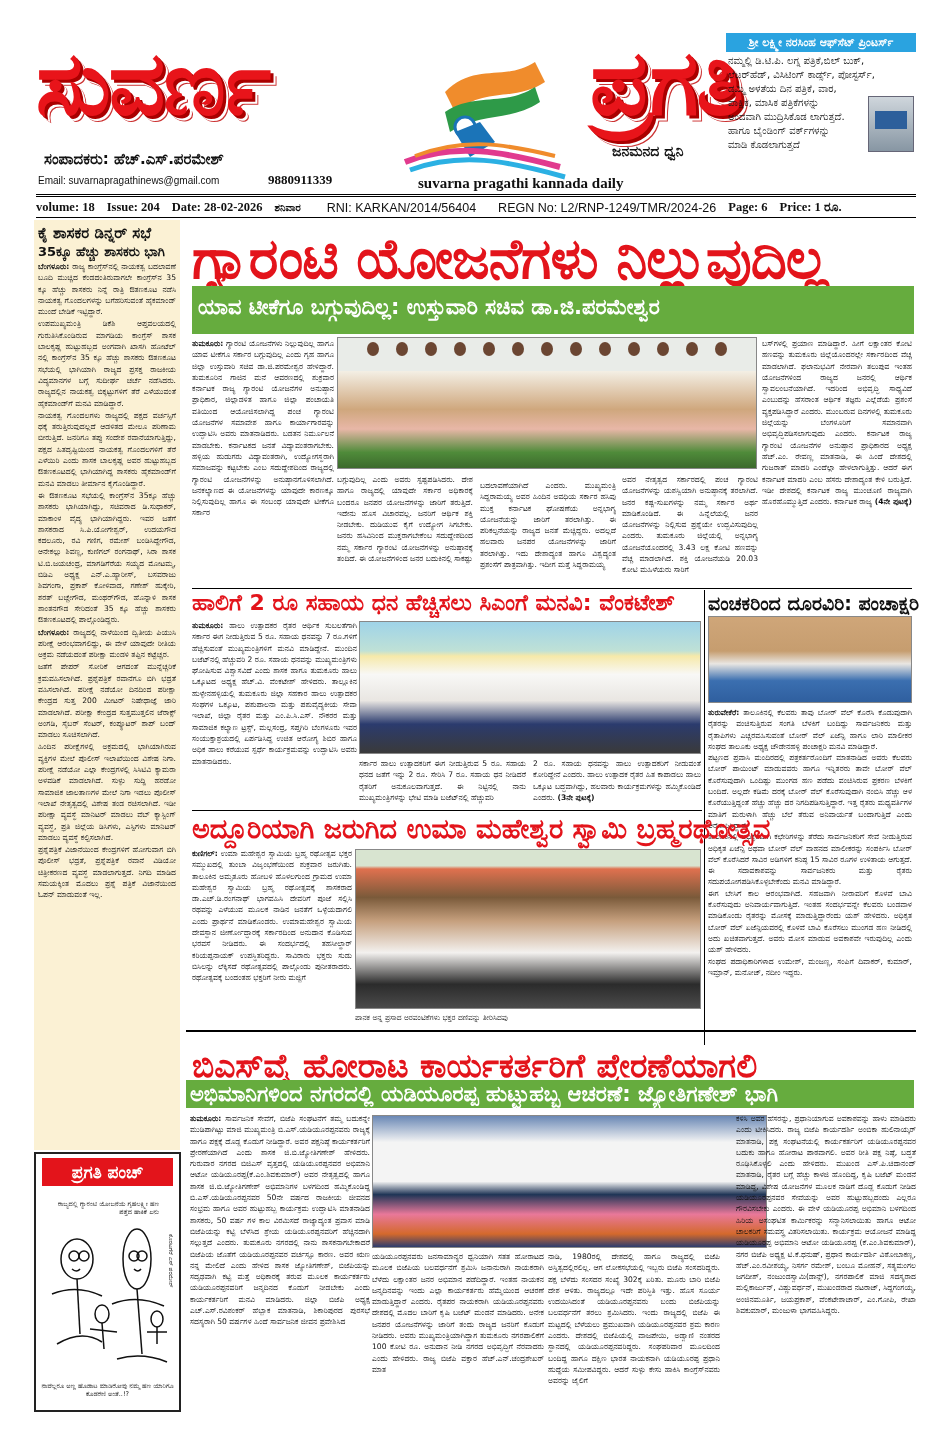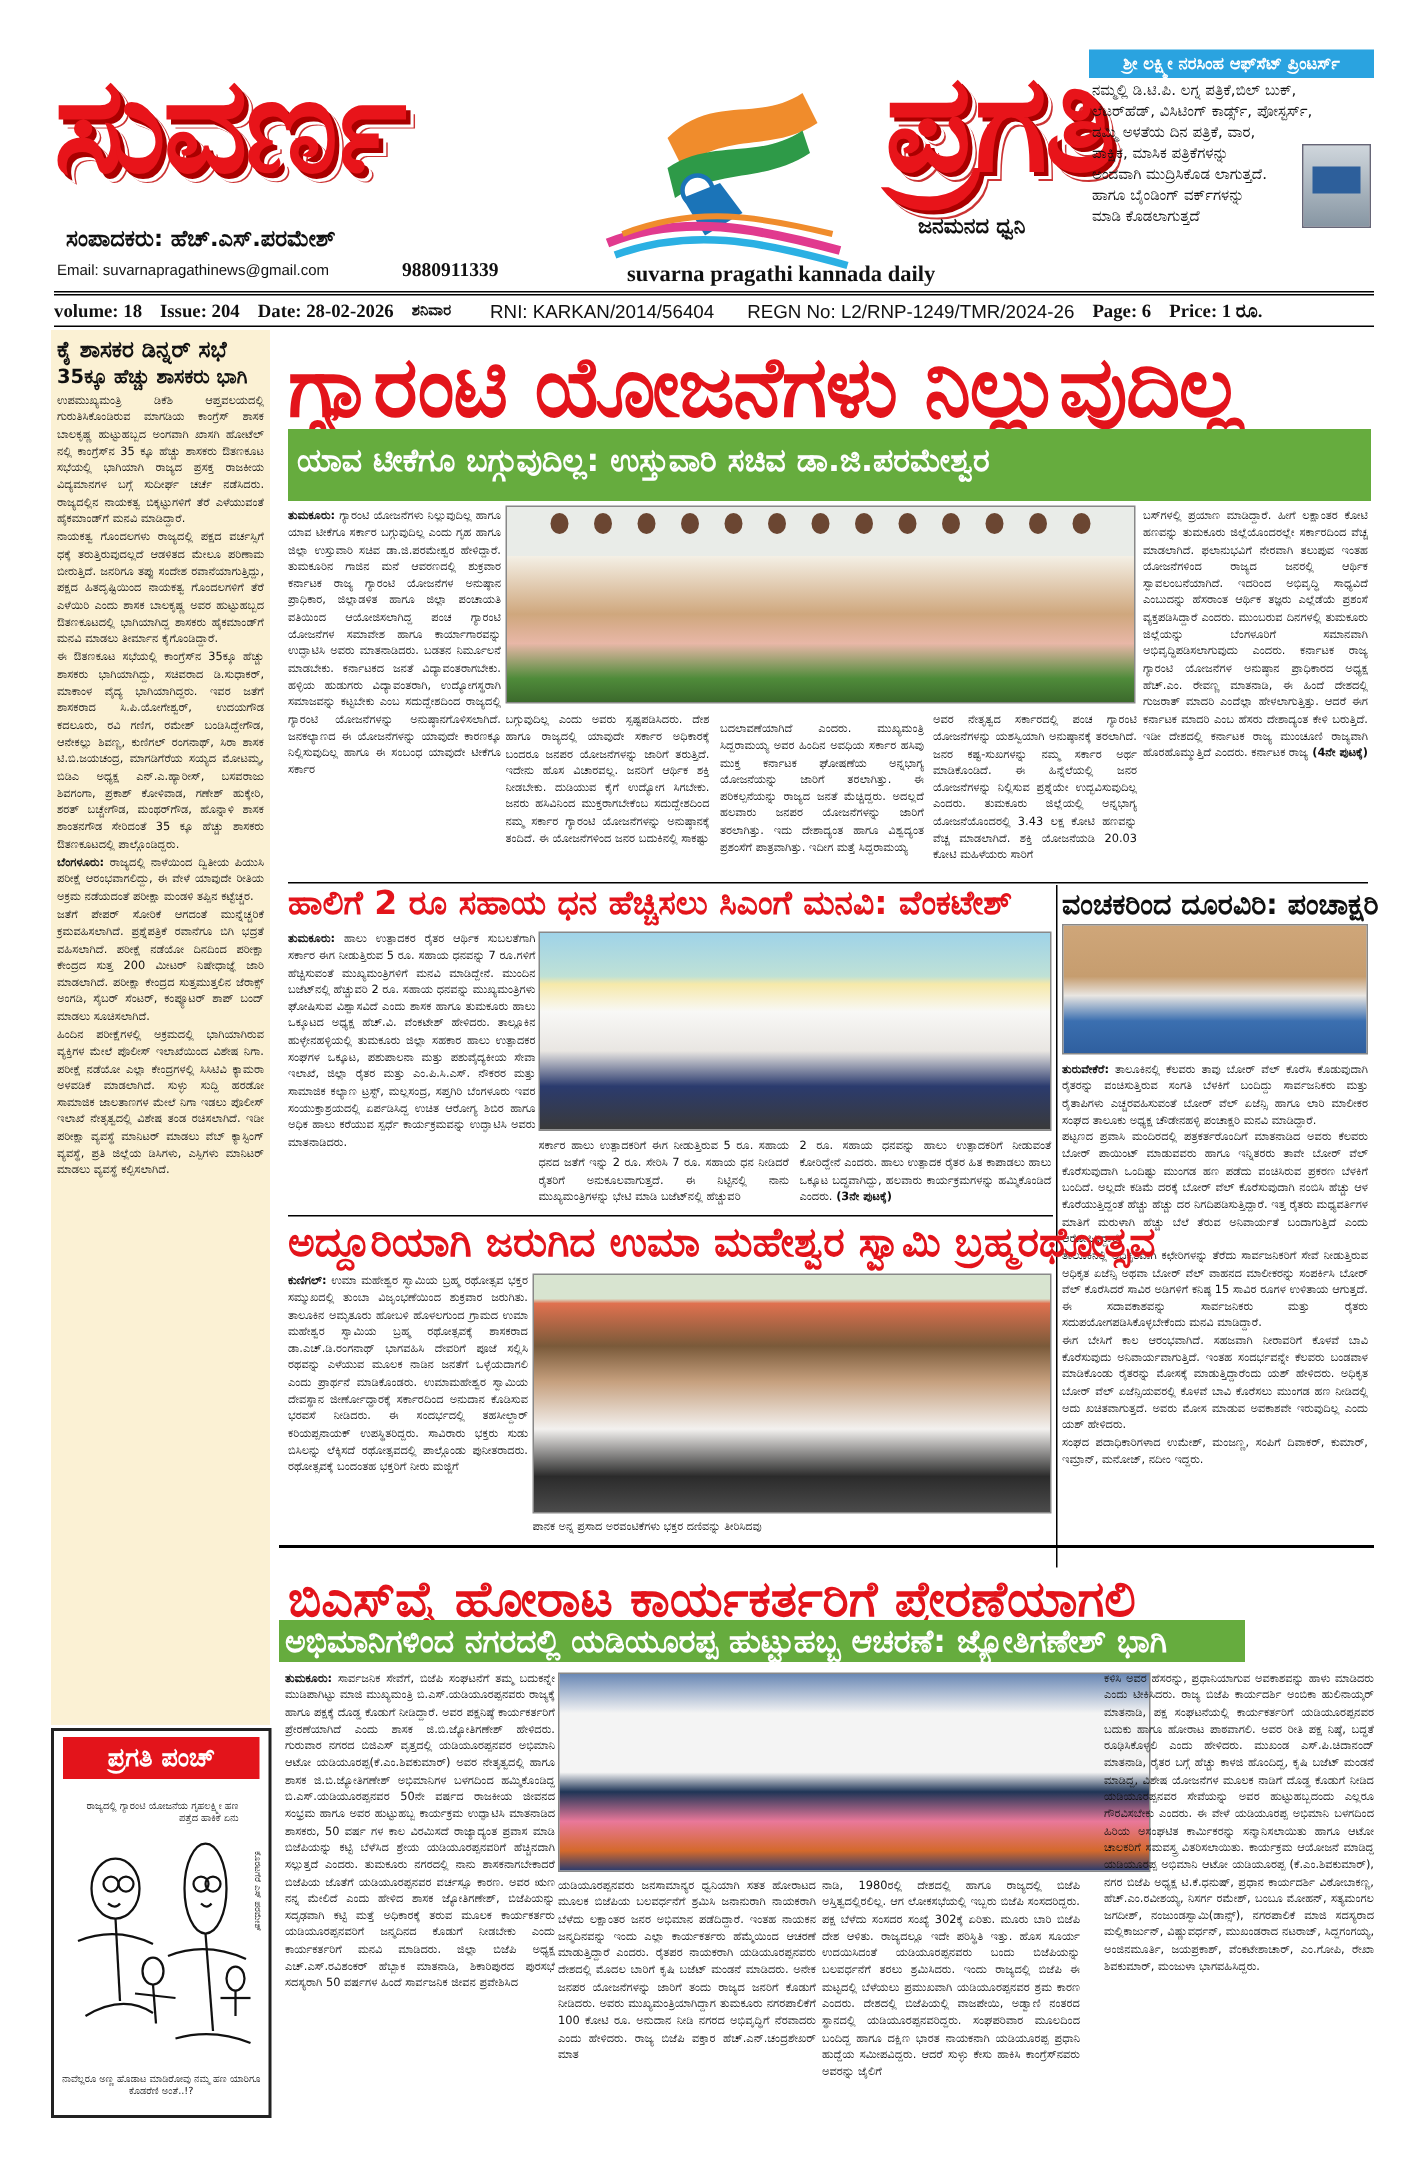--- a/index.html
+++ b/index.html
@@ -65,21 +65,21 @@
 #h-panch{left:708px;top:592px;font-size:19px;font-weight:bold;white-space:nowrap}
 #s3photo{left:708px;top:616px;width:204px;height:87px;background:linear-gradient(180deg,#cfa679 0,#c69d6f 40%,#e9e6e2 55%,#3b6fb0 75%,#2f5f9f 100%)}
 #s3c1{left:708px;top:707px;width:204px;height:318px}
 
 #h-uma{left:192px;top:813px;font-size:27px;font-weight:bold;color:#e3141b;white-space:nowrap}
 #s4c1{left:192px;top:848px;width:160px;height:184px}
 #s4photo{left:355px;top:849px;width:346px;height:160px;background:linear-gradient(180deg,#d8e4d0 0,#d8e4d0 10%,#e0714f 12%,#7a5a3a 30%,#c6a07e 45%,#f3f1ef 65%,#2b2b2b 85%,#4b4b4b 100%)}
 #s4cap{left:355px;top:1013px;font-size:7.5px;white-space:nowrap}
 
 #h-bsy{left:192px;top:1045px;font-size:33px;font-weight:bold;color:#e3141b;white-space:nowrap;line-height:42px}
-#h-bsy-sub{left:186px;top:1080px;width:644px;height:28px;font-size:21px;line-height:28px;padding-left:4px}
+#h-bsy-sub{left:186px;top:1080px;width:728px;height:28px;font-size:21px;line-height:28px;padding-left:4px}
 #s5c1{left:190px;top:1113px;width:180px;height:300px}
 #s5photo{left:372px;top:1115px;width:395px;height:133px;background:linear-gradient(180deg,#6a88b5 0,#f4f4f4 20%,#f4f4f4 50%,#1f3556 60%,#e9789a 75%,#d4692c 90%,#2c3c6e 100%)}
 #s5c2{left:372px;top:1251px;width:172px;height:160px}
 #s5c3{left:548px;top:1251px;width:172px;height:160px}
 #s5c4{left:736px;top:1113px;width:180px;height:300px}
 .face{position:absolute;border-radius:50%;background:#6b4632}
 </style>
 </head>
 <body>
 
@@ -125,26 +125,28 @@
   <span style="font-size:10px;font-family:'DejaVu Sans',sans-serif">ಶನಿವಾರ</span>
   <span class="sans" style="margin-left:14px">RNI: KARKAN/2014/56404</span>
   <span class="sans" style="margin-left:10px">REGN No: L2/RNP-1249/TMR/2024-26</span>
   <span>Page: 6</span>
   <span>Price: 1 ರೂ.</span>
 </div>
 
 <div class="abs body" id="leftcol">
   <div class="lh1">ಕೈ ಶಾಸಕರ ಡಿನ್ನರ್ ಸಭೆ</div>
   <div class="lh2">35ಕ್ಕೂ ಹೆಚ್ಚು ಶಾಸಕರು ಭಾಗಿ</div>
+  <p><span class="dateline">ಬೆಂಗಳೂರು:</span> <span>ರಾಜ್ಯ ಕಾಂಗ್ರೆಸ್‌ನಲ್ಲಿ ನಾಯಕತ್ವ ಬದಲಾವಣೆ ಬೂದಿ ಮುಚ್ಚಿದ ಕೆಂಡದಂತಿರುವಾಗಲೇ ಕಾಂಗ್ರೆಸ್‌ನ 35 ಕ್ಕೂ ಹೆಚ್ಚು ಶಾಸಕರು ನಿನ್ನೆ ರಾತ್ರಿ ಔತಣಕೂಟ ನಡೆಸಿ ನಾಯಕತ್ವ ಗೊಂದಲಗಳನ್ನು ಬಗೆಹರಿಸುವಂತೆ ಹೈಕಮಾಂಡ್ ಮುಂದೆ ಬೇಡಿಕೆ ಇಟ್ಟಿದ್ದಾರೆ.</span></p>
   <p>ಉಪಮುಖ್ಯಮಂತ್ರಿ ಡಿಕೆಶಿ ಆಪ್ತವಲಯದಲ್ಲಿ ಗುರುತಿಸಿಕೊಂಡಿರುವ ಮಾಗಡಿಯ ಕಾಂಗ್ರೆಸ್ ಶಾಸಕ ಬಾಲಕೃಷ್ಣ ಹುಟ್ಟುಹಬ್ಬದ ಅಂಗವಾಗಿ ಖಾಸಗಿ ಹೋಟೆಲ್ ನಲ್ಲಿ ಕಾಂಗ್ರೆಸ್‌ನ 35 ಕ್ಕೂ ಹೆಚ್ಚು ಶಾಸಕರು ಔತಣಕೂಟ ಸಭೆಯಲ್ಲಿ ಭಾಗಿಯಾಗಿ ರಾಜ್ಯದ ಪ್ರಸಕ್ತ ರಾಜಕೀಯ ವಿದ್ಯಮಾನಗಳ ಬಗ್ಗೆ ಸುದೀರ್ಘ ಚರ್ಚೆ ನಡೆಸಿದರು. ರಾಜ್ಯದಲ್ಲಿನ ನಾಯಕತ್ವ ಬಿಕ್ಕಟ್ಟುಗಳಿಗೆ ತೆರೆ ಎಳೆಯುವಂತೆ ಹೈಕಮಾಂಡ್‌ಗೆ ಮನವಿ ಮಾಡಿದ್ದಾರೆ.</p>
   <p>ನಾಯಕತ್ವ ಗೊಂದಲಗಳು ರಾಜ್ಯದಲ್ಲಿ ಪಕ್ಷದ ವರ್ಚಸ್ಸಿಗೆ ಧಕ್ಕೆ ತರುತ್ತಿರುವುದಲ್ಲದೆ ಆಡಳಿತದ ಮೇಲೂ ಪರಿಣಾಮ ಬೀರುತ್ತಿದೆ. ಜನರಿಗೂ ತಪ್ಪು ಸಂದೇಶ ರವಾನೆಯಾಗುತ್ತಿದ್ದು, ಪಕ್ಷದ ಹಿತದೃಷ್ಟಿಯಿಂದ ನಾಯಕತ್ವ ಗೊಂದಲಗಳಿಗೆ ತೆರೆ ಎಳೆಯಿರಿ ಎಂದು ಶಾಸಕ ಬಾಲಕೃಷ್ಣ ಅವರ ಹುಟ್ಟುಹಬ್ಬದ ಔತಣಕೂಟದಲ್ಲಿ ಭಾಗಿಯಾಗಿದ್ದ ಶಾಸಕರು ಹೈಕಮಾಂಡ್‌ಗೆ ಮನವಿ ಮಾಡಲು ತೀರ್ಮಾನ ಕೈಗೊಂಡಿದ್ದಾರೆ.</p>
   <p>ಈ ಔತಣಕೂಟ ಸಭೆಯಲ್ಲಿ ಕಾಂಗ್ರೆಸ್‌ನ 35ಕ್ಕೂ ಹೆಚ್ಚು ಶಾಸಕರು ಭಾಗಿಯಾಗಿದ್ದು, ಸಚಿವರಾದ ಡಿ.ಸುಧಾಕರ್, ಮಾಕಾಂಳ ವೈದ್ಯ ಭಾಗಿಯಾಗಿದ್ದರು. ಇವರ ಜತೆಗೆ ಶಾಸಕರಾದ ಸಿ.ಪಿ.ಯೋಗೇಶ್ವರ್, ಉದಯಗೌಡ ಕದಲೂರು, ರವಿ ಗಣಿಗ, ರಮೇಶ್ ಬಂಡಿಸಿದ್ದೇಗೌಡ, ಆನೇಕಲ್ಲು ಶಿವಣ್ಣ, ಕುಣಿಗಲ್ ರಂಗನಾಥ್, ಸಿರಾ ಶಾಸಕ ಟಿ.ಬಿ.ಜಯಚಂದ್ರ, ಮಾಗಡಿಗೆರೆಯ ಸಯ್ಯದ ಮೋಟಮ್ಮ, ಬಿಡಿಎ ಅಧ್ಯಕ್ಷ ಎನ್.ಎ.ಹ್ಯಾರೀಸ್, ಬಸವರಾಜು ಶಿವಗಂಗಾ, ಪ್ರಕಾಶ್ ಕೋಳಿವಾಡ, ಗಣೇಶ್ ಹುಕ್ಕೇರಿ, ಶರತ್ ಬಚ್ಚೇಗೌಡ, ಮಂಥರ್‌ಗೌಡ, ಹೊನ್ನಾಳಿ ಶಾಸಕ ಶಾಂತನಗೌಡ ಸೇರಿದಂತೆ 35 ಕ್ಕೂ ಹೆಚ್ಚು ಶಾಸಕರು ಔತಣಕೂಟದಲ್ಲಿ ಪಾಲ್ಗೊಂಡಿದ್ದರು.</p>
   <p><span class="dateline">ಬೆಂಗಳೂರು:</span> <span>ರಾಜ್ಯದಲ್ಲಿ ನಾಳೆಯಿಂದ ದ್ವಿತೀಯ ಪಿಯುಸಿ ಪರೀಕ್ಷೆ ಆರಂಭವಾಗಲಿದ್ದು, ಈ ವೇಳೆ ಯಾವುದೇ ರೀತಿಯ ಅಕ್ರಮ ನಡೆಯದಂತೆ ಪರೀಕ್ಷಾ ಮಂಡಳಿ ತಪ್ಪಿನ ಕಟ್ಟೆಚ್ಚರ.</span></p>
   <p>ಜತೆಗೆ ಪೇಪರ್ ಸೋರಿಕೆ ಆಗದಂತೆ ಮುನ್ನೆಚ್ಚರಿಕೆ ಕ್ರಮವಹಿಸಲಾಗಿದೆ. ಪ್ರಶ್ನೆಪತ್ರಿಕೆ ರವಾನೆಗೂ ಬಿಗಿ ಭದ್ರತೆ ವಹಿಸಲಾಗಿದೆ. ಪರೀಕ್ಷೆ ನಡೆಯೋ ದಿನದಿಂದ ಪರೀಕ್ಷಾ ಕೇಂದ್ರದ ಸುತ್ತ 200 ಮೀಟರ್ ನಿಷೇಧಾಜ್ಞೆ ಜಾರಿ ಮಾಡಲಾಗಿದೆ. ಪರೀಕ್ಷಾ ಕೇಂದ್ರದ ಸುತ್ತಮುತ್ತಲಿನ ಜೆರಾಕ್ಸ್ ಅಂಗಡಿ, ಸೈಬರ್ ಸೆಂಟರ್, ಕಂಪ್ಯೂಟರ್ ಶಾಪ್ ಬಂದ್ ಮಾಡಲು ಸೂಚಿಸಲಾಗಿದೆ.</p>
   <p>ಹಿಂದಿನ ಪರೀಕ್ಷೆಗಳಲ್ಲಿ ಅಕ್ರಮದಲ್ಲಿ ಭಾಗಿಯಾಗಿರುವ ವ್ಯಕ್ತಿಗಳ ಮೇಲೆ ಪೊಲೀಸ್ ಇಲಾಖೆಯಿಂದ ವಿಶೇಷ ನಿಗಾ. ಪರೀಕ್ಷೆ ನಡೆಯೋ ಎಲ್ಲಾ ಕೇಂದ್ರಗಳಲ್ಲಿ ಸಿಸಿಟಿವಿ ಕ್ಯಾಮರಾ ಅಳವಡಿಕೆ ಮಾಡಲಾಗಿದೆ. ಸುಳ್ಳು ಸುದ್ದಿ ಹರಡೋ ಸಾಮಾಜಿಕ ಜಾಲತಾಣಗಳ ಮೇಲೆ ನಿಗಾ ಇಡಲು ಪೊಲೀಸ್ ಇಲಾಖೆ ನೇತೃತ್ವದಲ್ಲಿ ವಿಶೇಷ ತಂಡ ರಚಿಸಲಾಗಿದೆ. ಇಡೀ ಪರೀಕ್ಷಾ ವ್ಯವಸ್ಥೆ ಮಾನಿಟರ್ ಮಾಡಲು ವೆಬ್ ಕ್ಯಾಸ್ಟಿಂಗ್ ವ್ಯವಸ್ಥೆ, ಪ್ರತಿ ಜಿಲ್ಲೆಯ ಡಿಸಿಗಳು, ಎಸ್ಪಿಗಳು ಮಾನಿಟರ್ ಮಾಡಲು ವ್ಯವಸ್ಥೆ ಕಲ್ಪಿಸಲಾಗಿದೆ.</p>
+  <p>ಪ್ರಶ್ನೆಪತ್ರಿಕೆ ವಿಜಾನೆಯಿಂದ ಕೇಂದ್ರಗಳಿಗೆ ಹೋಗುವಾಗ ಬಿಗಿ ಪೊಲೀಸ್ ಭದ್ರತೆ, ಪ್ರಶ್ನೆಪತ್ರಿಕೆ ರವಾನೆ ವಿಡಿಯೋ ಚಿತ್ರೀಕರಣದ ವ್ಯವಸ್ಥೆ ಮಾಡಲಾಗುತ್ತದೆ. ನಿಗದಿ ಮಾಡಿದ ಸಮಯಕ್ಕಿಂತ ಮೊದಲು ಪ್ರಶ್ನೆ ಪತ್ರಿಕೆ ವಿಜಾನೆಯಿಂದ ಓಪನ್ ಮಾಡುವಂತೆ ಇಲ್ಲ.</p>
 </div>
 
 <div class="abs" id="punch">
   <div class="ptitle">ಪ್ರಗತಿ ಪಂಚ್</div>
   <div class="pcap">ರಾಜ್ಯದಲ್ಲಿ ಗ್ಯಾರಂಟಿ ಯೋಜನೆಯ ಗೃಹಲಕ್ಷ್ಮೀ ಹಣ ಪತ್ತೆದ ಹಾಕಿಕೆ ಏನು</div>
   <svg width="130" height="150" viewBox="0 0 130 150">
     <g fill="none" stroke="#111" stroke-width="1.5">
       <ellipse cx="35" cy="35" rx="16" ry="20"></ellipse>
         <circle cx="32" cy="32" r="5"></circle>
         <circle cx="42" cy="32" r="5"></circle>

